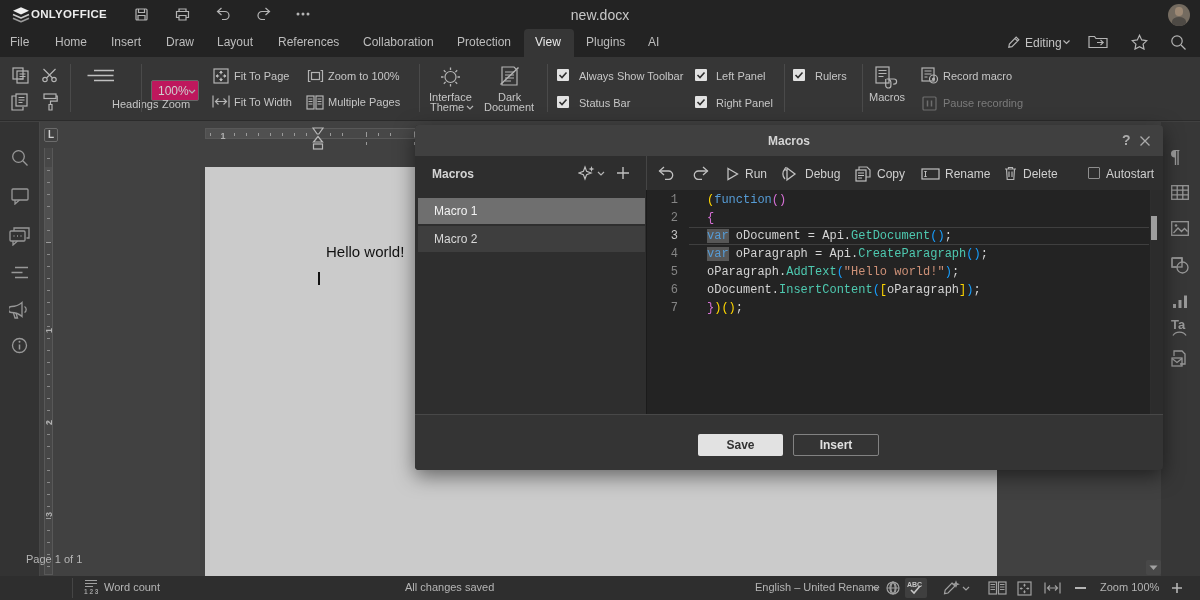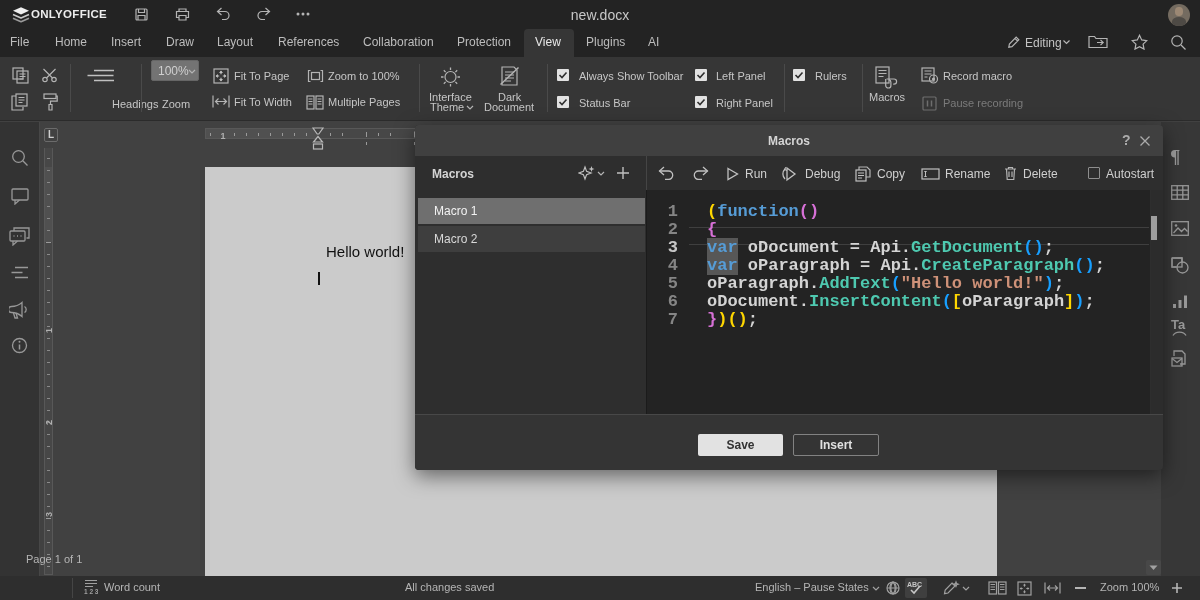--- a/index.html
+++ b/index.html
@@ -122,21 +122,21 @@
   <path class="ic" d="M13 3.2 h1.2 v5 H7.5 v3 M6 11.5 h3 v5.5 H6 Z"></path>
 </svg>
 <div class="tsep" style="left:70px;"></div>
 <svg class="abs" style="left:87px;top:69px" width="27" height="14" viewBox="0 0 27 14">
   <g stroke="#c0c0c0" stroke-width="1.5">
       <path d="M7 1.5 h20 M0.5 6.5 h26 M7 11.5 h20"></path>
     </g>
 </svg>
 <div class="tlab" style="left:92px;top:98px;margin-left:20px;">Headings</div>
 <div class="tsep" style="left:141px;"></div>
-<div class="abs" style="left:151px;top:60px;width:48px;height:21px;background:#737373;border:1px solid #666;border-radius:2px;">
+<div class="abs" style="left:151px;top:80px;width:48px;height:21px;background:#be185d;border:1px solid #666;border-radius:2px;">
   <div class="abs" style="left:6px;top:3px;font-size:12px;color:#d0d0d0;">100%</div>
   <svg class="abs" style="left:36px;top:8px" width="8" height="5" viewBox="0 0 8 5">
       <path class="ic" d="M1 1 L4 4 L7 1"></path>
     </svg>
 </div>
 <div class="tlab" style="left:162px;top:98px;">Zoom</div>
 <svg class="abs" style="left:213px;top:68px" width="16" height="16" viewBox="0 0 16 16">
   <rect class="ic" x="1" y="1" width="14" height="14"></rect>
   <g stroke="#c0c0c0" stroke-width="1.2">
       <path d="M8 3 v3.2 M8 13 v-3.2 M3 8 h3.2 M13 8 h-3.2"></path>
@@ -331,21 +331,21 @@
 <div class="stx" style="left:10px;top:553px;padding-left:16px;">Page 1 of 1</div>
 <div class="abs" style="left:72px;top:578px;width:1px;height:20px;background:#454545;"></div>
 <svg class="abs" style="left:84px;top:579px" width="14" height="16" viewBox="0 0 14 16">
   <g stroke="#a0a0a0" stroke-width="1.2">
       <path d="M1 1.5 h12 M1 4.5 h12 M1 7.5 h8"></path>
     </g>
   <text x="0" y="15" font-size="6.5" font-weight="bold" fill="#a0a0a0" font-family="Liberation Sans">1 2 3</text>
 </svg>
 <div class="stx" style="left:104px;top:581px;">Word count</div>
 <div class="stx" style="left:405px;top:581px;">All changes saved</div>
-<div class="stx" style="left:755px;top:581px;">English – Pause States</div>
+<div class="stx" style="left:755px;top:581px;">English – United Rename</div>
 <svg class="abs" style="left:872px;top:586px" width="8" height="5" viewBox="0 0 8 5">
     <path class="wic" d="M1 1 L4 4 L7 1"></path>
   </svg>
 <svg class="abs" style="left:886px;top:581px" width="14" height="14" viewBox="0 0 14 14">
   <circle class="wic" cx="7" cy="7" r="6"></circle>
   <path class="wic" d="M1 7 h12 M7 1 a9 9 0 0 1 0 12 M7 1 a9 9 0 0 0 0 12" stroke-width="1"></path>
   <ellipse class="wic" cx="7" cy="7" rx="3" ry="6" stroke-width="1"></ellipse>
 </svg>
 <div class="abs" style="left:905px;top:578px;width:22px;height:20px;background:#3f3f3f;border-radius:2px;">
   <svg class="abs" style="left:2px;top:2px" width="18" height="16" viewBox="0 0 18 16">
@@ -449,21 +449,21 @@
     <div class="abs" style="left:16px;top:6px;color:#f2f2f2;">Macro 1</div>
   </div>
   <div class="abs" style="left:3px;top:101px;width:227px;height:26px;background:#3e3e3e;">
     <div class="abs" style="left:16px;top:6px;color:#d8d8d8;">Macro 2</div>
   </div>
 
   <div class="abs" style="left:231px;top:65px;width:504px;height:224px;background:#232323;border-left:1px solid #1b1b1b;"></div>
   <div class="abs" style="left:736px;top:65px;width:12px;height:224px;background:#2c2c2c;"></div>
   <div class="abs" style="left:736px;top:91px;width:6px;height:24px;background:#9e9e9e;"></div>
   <div class="abs" style="left:274px;top:102px;width:460px;height:18px;border-top:1px solid #3f3f3f;border-bottom:1px solid #3f3f3f;"></div>
-  <div id="codewrap" class="abs" style="left:231px;top:66px;width:504px;font-family:'Liberation Mono',monospace;font-size:17px;font-weight:bold;line-height:18px;white-space:pre;margin-top:12px;"><style>
+  <div id="codewrap" class="abs" style="left:231px;top:66px;width:504px;font-family:'Liberation Mono',monospace;font-size:12px;font-weight:normal;line-height:18px;white-space:pre;"><style>
 #codewrap .ln{display:inline-block;width:32px;text-align:right;color:#858585;}
 #codewrap .ct{display:inline-block;margin-left:29px;color:#d4d4d4;}
 .k{color:#569cd6;} .m{color:#4ec9b0;} .s{color:#ce9178;} .g{color:#ffd700;} .o{color:#d670d6;} .b{color:#179fff;}
 .vh{background:#575757;}
 </style><div><span class="ln">1</span><span class="ct"><span class="g">(</span><span class="k">function</span><span class="o">()</span></span></div><div><span class="ln">2</span><span class="ct"><span class="o">{</span></span></div><div><span class="ln" style="color:#c6c6c6;">3</span><span class="ct"><span class="k vh">var</span> oDocument = Api.<span class="m">GetDocument</span><span class="b">()</span>;</span></div><div><span class="ln">4</span><span class="ct"><span class="k vh">var</span> oParagraph = Api.<span class="m">CreateParagraph</span><span class="b">()</span>;</span></div><div><span class="ln">5</span><span class="ct">oParagraph.<span class="m">AddText</span><span class="b">(</span><span class="s">"Hello world!"</span><span class="b">)</span>;</span></div><div><span class="ln">6</span><span class="ct">oDocument.<span class="m">InsertContent</span><span class="b">(</span><span class="g">[</span>oParagraph<span class="g">]</span><span class="b">)</span>;</span></div><div><span class="ln">7</span><span class="ct"><span class="o">}</span><span class="g">)()</span>;</span></div></div>
 
   <div class="abs" style="left:0;top:289px;width:748px;height:56px;background:#343434;border-top:1px solid #484848;"></div>
   <div class="abs" style="left:283px;top:309px;width:85px;height:22px;background:#e2e2e2;border-radius:2px;text-align:center;line-height:22px;font-weight:bold;color:#333;">Save</div>
   <div class="abs" style="left:378px;top:309px;width:86px;height:22px;border:1px solid #828282;border-radius:2px;text-align:center;line-height:20px;font-weight:bold;color:#e0e0e0;">Insert</div>
 </div>

